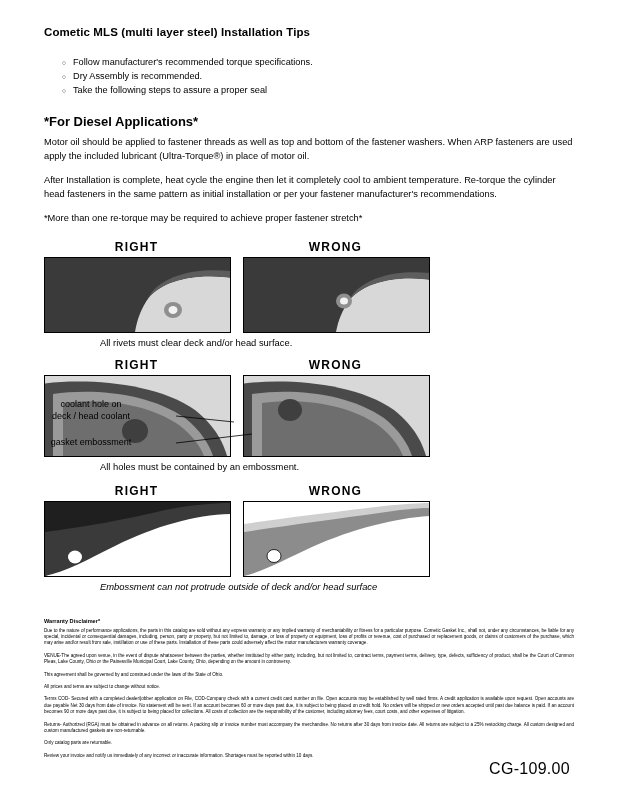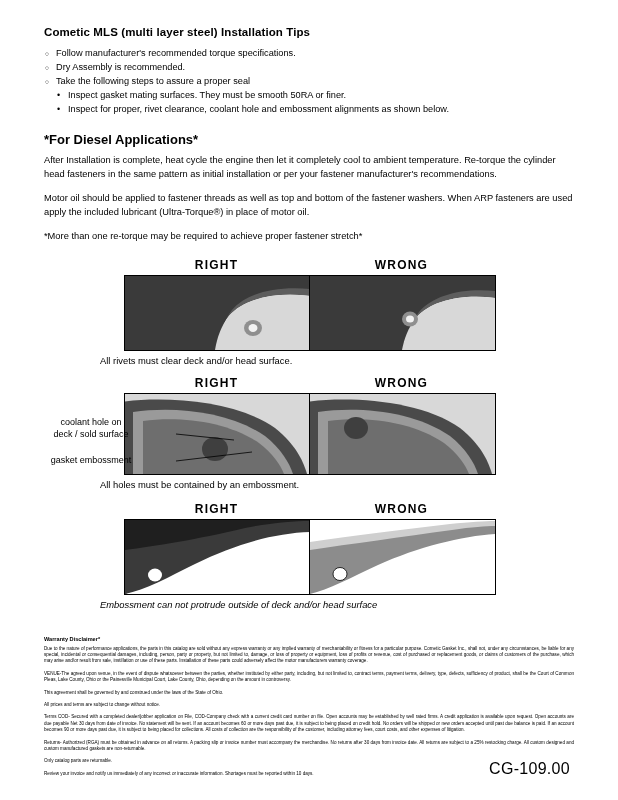--- a/index.html
+++ b/index.html
@@ -23,21 +23,21 @@
     padding: 26px 44px 0 44px;
   }
   h1.title {
     font-size: 11.5px;
     font-weight: bold;
     margin: 0 0 8px 0;
     letter-spacing: 0.1px;
   }
   ul.bullets {
     list-style: none;
-    margin: 0;
+    margin: 17px;
     padding: 0;
   }
   ul.bullets > li {
     font-size: 9.2px;
     line-height: 14px;
     padding-left: 12px;
     position: relative;
   }
   ul.bullets > li::before {
     content: "\25CB";
@@ -77,21 +77,22 @@
     margin: 0 0 11px 0;
   }
 
   
   .figures {
     margin-top: 14px;
     position: relative;
   }
   .fig-row {
     display: flex;
-    justify-content: center;
+    gap: 14px;
+    justify-content: flex-start;
   }
   .fig-col {
     width: 185px;
   }
   .fig-label {
     text-align: center;
     font-size: 12px;
     font-weight: bold;
     letter-spacing: 1.2px;
     margin-bottom: 3px;
@@ -158,28 +159,24 @@
 
 <div class="page">
 
   <h1 class="title">Cometic MLS (multi layer steel) Installation Tips</h1>
 
   <ul class="bullets">
     <li>Follow manufacturer's recommended torque specifications.</li>
     <li>Dry Assembly is recommended.</li>
     <li>Take the following steps to assure a proper seal</li>
   </ul>
-  <ul class="subbullets">
-    <li>Inspect gasket mating surfaces.  They must be smooth 50RA or finer.</li>
-    <li>Inspect for proper, rivet clearance, coolant hole and embossment alignments as shown below.</li>
-  </ul>
 
   <h2 class="subtitle">*For Diesel Applications*</h2>
+  <p class="body">Motor oil should be applied to fastener threads as well as top and bottom of the fastener washers.  When ARP fasteners are used apply the included lubricant (Ultra-Torque®) in place of motor oil.</p>
   <p class="body">After Installation is complete, heat cycle the engine then let it completely cool to ambient temperature.  Re-torque the cylinder head fasteners in the same pattern as initial installation or per your fastener manufacturer's recommendations.</p>
-  <p class="body">Motor oil should be applied to fastener threads as well as top and bottom of the fastener washers.  When ARP fasteners are used apply the included lubricant (Ultra-Torque®) in place of motor oil.</p>
   <p class="body">*More than one re-torque may be required to achieve proper fastener stretch*</p>
 
   <div class="figures">
     <div class="fig-row">
       <div class="fig-col">
         <div class="fig-label">RIGHT</div>
         <div class="fig-box">
           <svg width="185" height="74" viewBox="0 0 185 74">
             <rect x="0" y="0" width="185" height="74" fill="#ffffff"></rect>
             <path d="M0,0 L185,0 L185,20 C150,16 120,22 104,40 C96,50 92,62 90,74 L0,74 Z" fill="#5d5d5d"></path>
@@ -233,21 +230,21 @@
             <path d="M18,27 C54,22 102,27 134,49 C148,60 155,70 159,80 L18,80 Z" fill="#6e6e6e"></path>
             <ellipse cx="46" cy="34" rx="12" ry="11" fill="#3f3f3f"></ellipse>
           </svg>
         </div>
       </div>
     </div>
     <p class="caption">All holes must be contained by an embossment.</p>
 
     <div class="callouts" style="width:100%;height:0;">
       <div class="callout-text" style="left:-38px; top:40px; width:170px;">coolant hole on</div>
-      <div class="callout-text" style="left:-38px; top:52px; width:170px;">deck / sold surface</div>
+      <div class="callout-text" style="left:-38px; top:52px; width:170px;">deck / head coolant</div>
       <div class="callout-text" style="left:-38px; top:78px; width:170px;">gasket embossment</div>
       <svg width="300" height="110" style="position:absolute;left:132px;top:20px;">
         <line x1="0" y1="38" x2="58" y2="44" stroke="#000" stroke-width="0.8"></line>
         <line x1="0" y1="65" x2="76" y2="56" stroke="#000" stroke-width="0.8"></line>
       </svg>
     </div>
   </div>
 
   <div class="figures" style="margin-top:12px;">
     <div class="fig-row">

